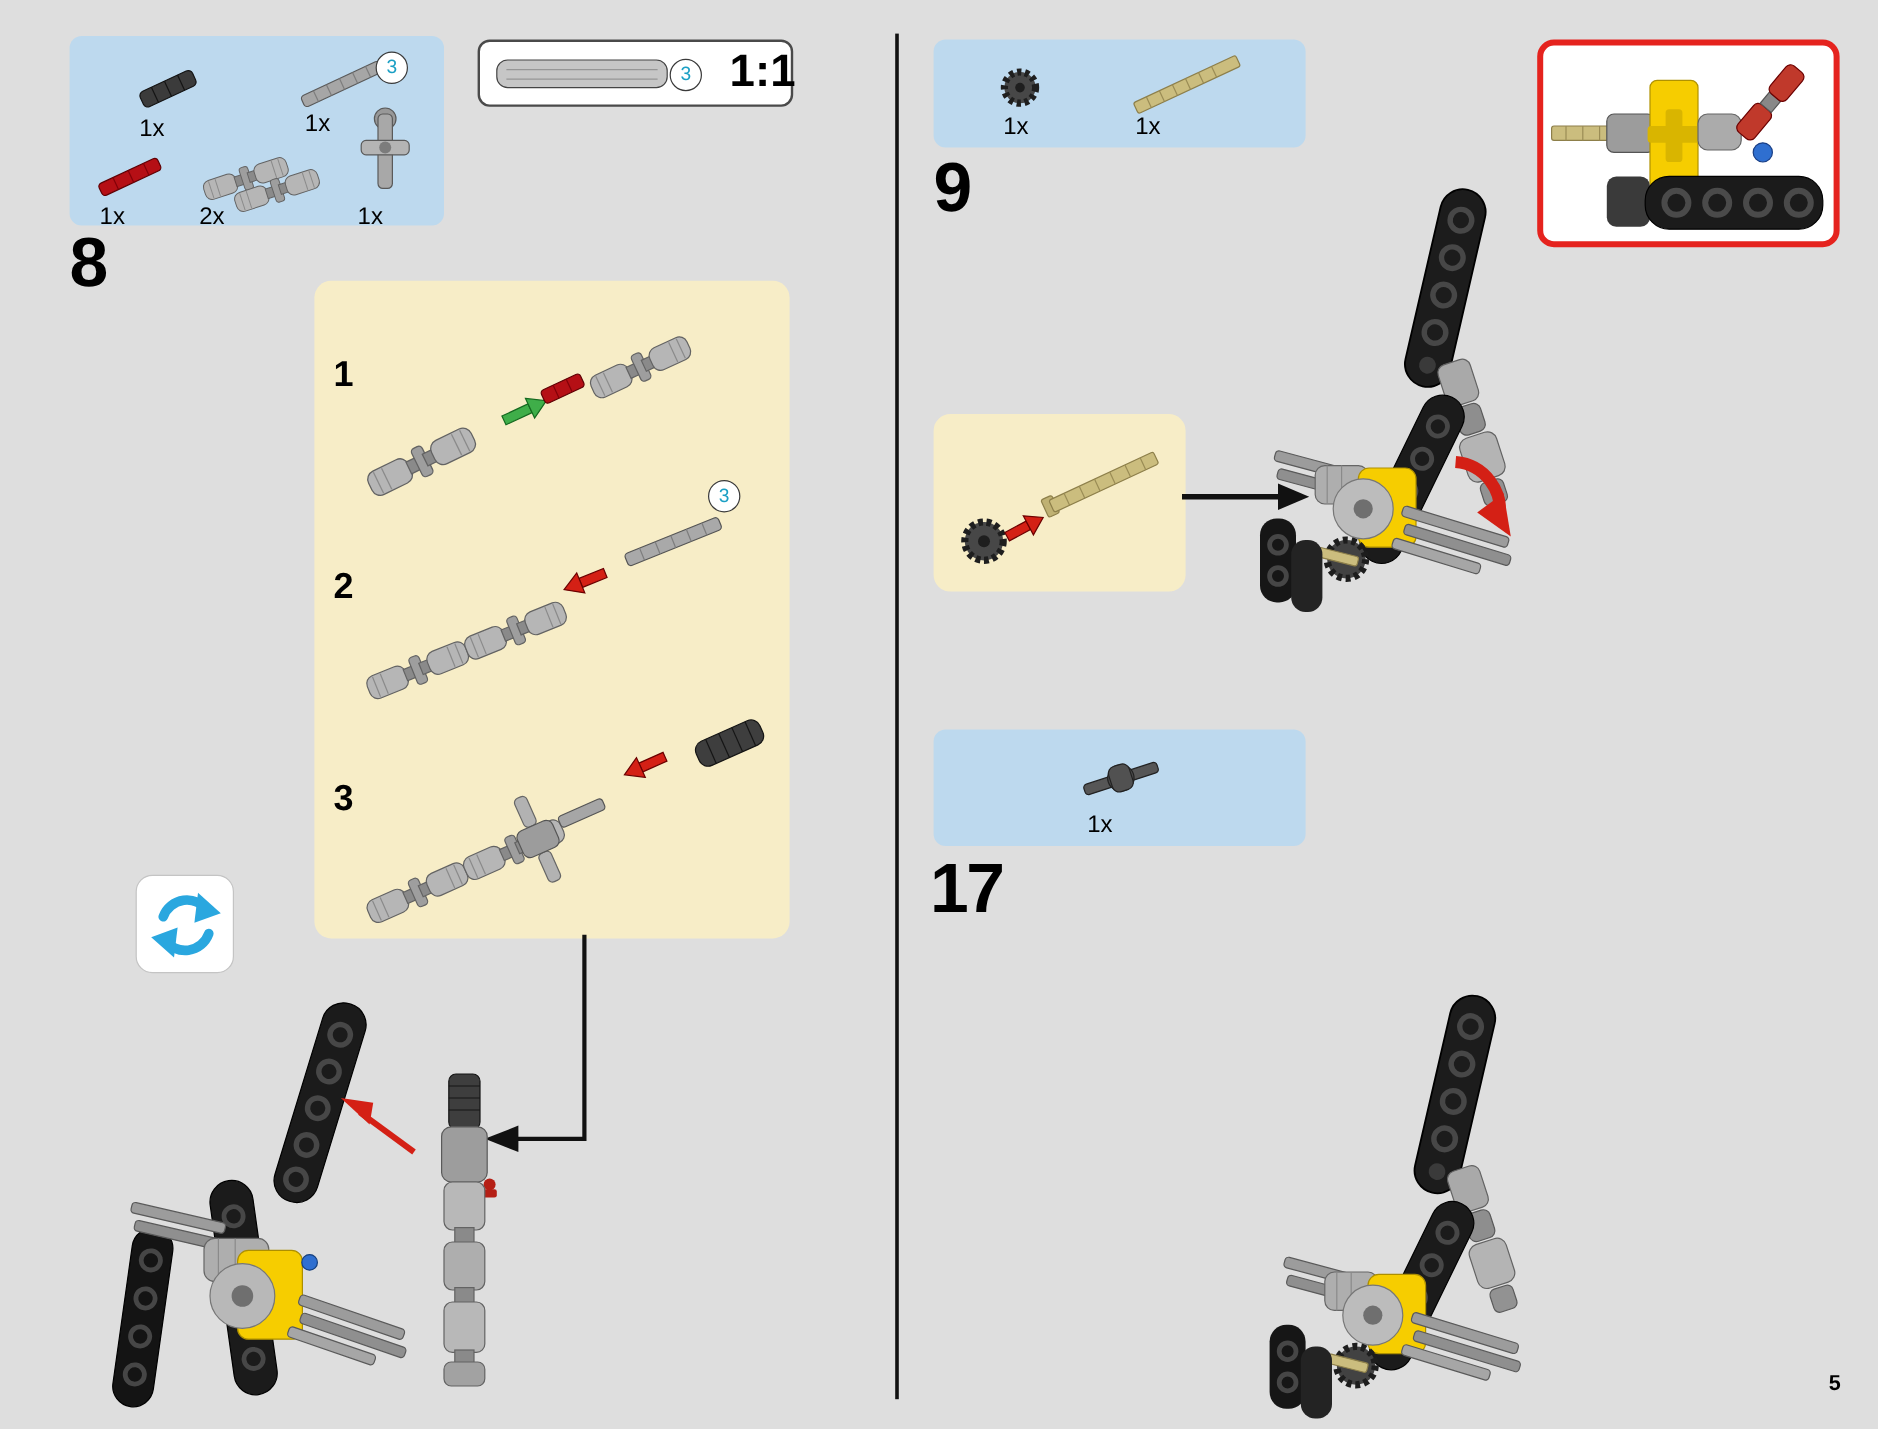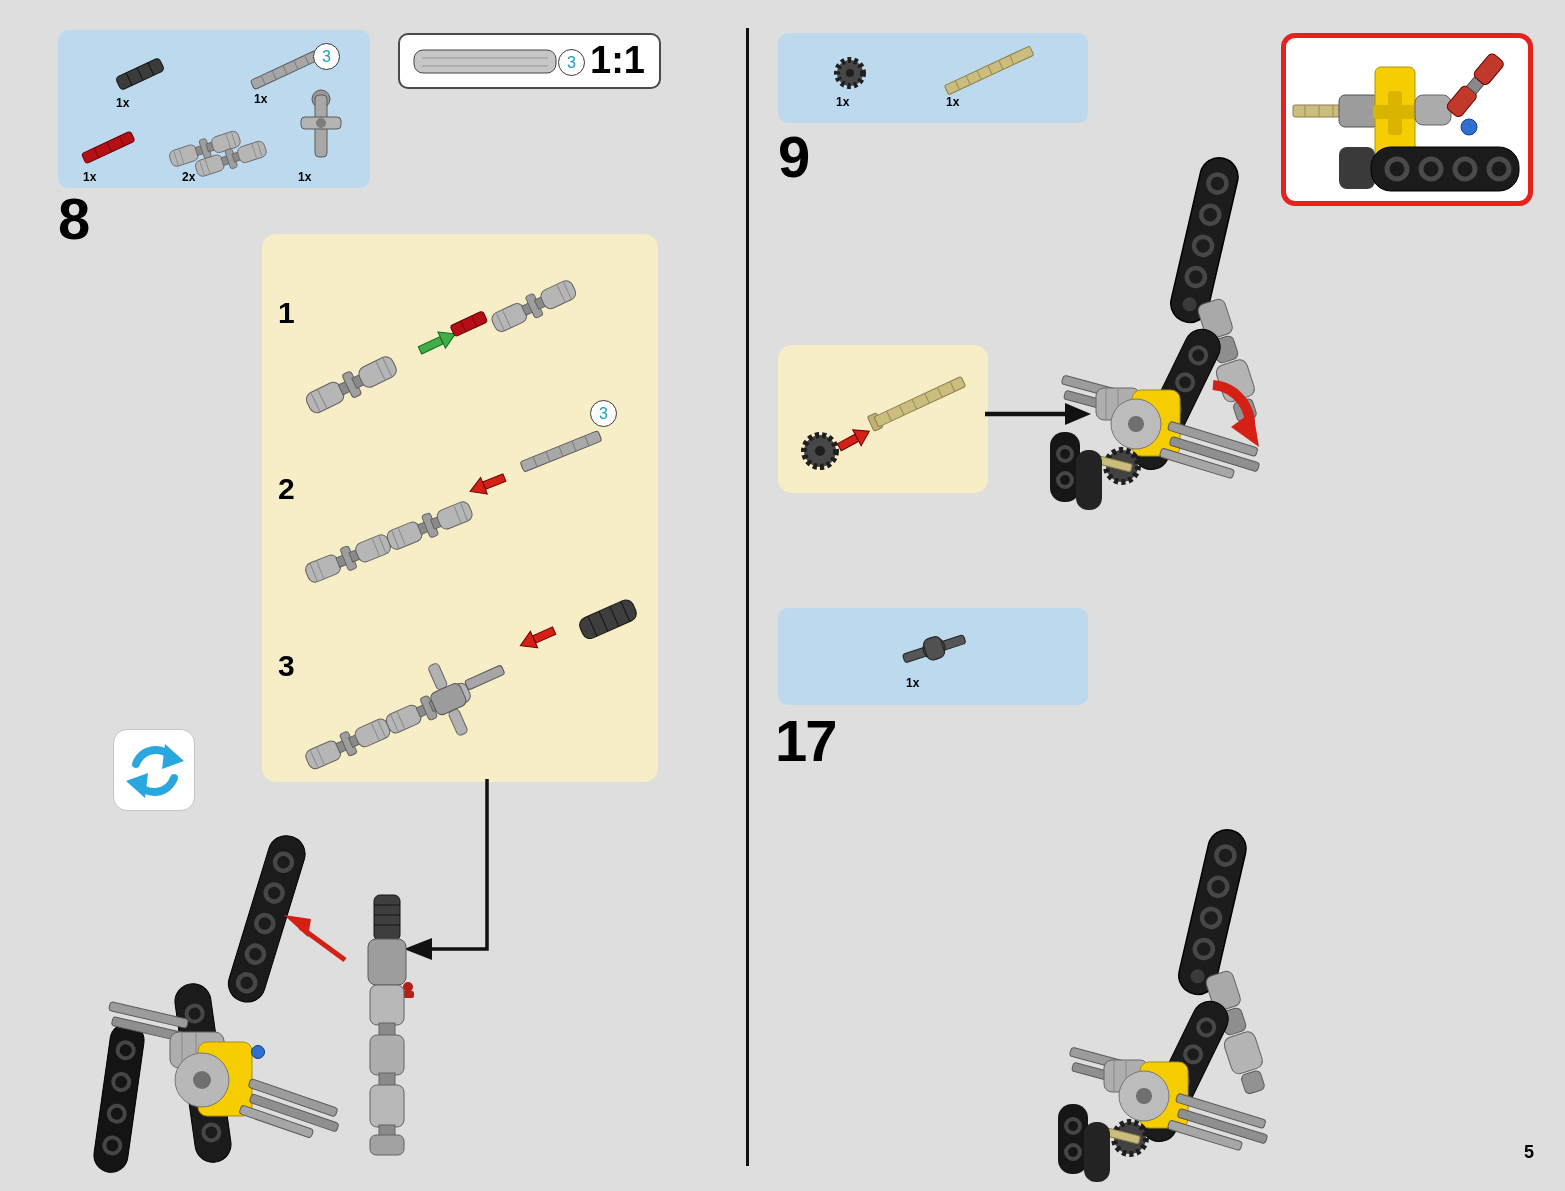--- a/index.html
+++ b/index.html
@@ -7,21 +7,21 @@
   body{position:relative;background:#dedede;font-family:"Liberation Sans",sans-serif;overflow:hidden}
   svg{overflow:visible;display:block}
   .box{position:absolute}
   .partsbox{background:#bdd9ee;border-radius:10px}
   .creambox{background:#f7edc7;border-radius:14px}
   .scalebox{background:#fff;border:2px solid #4a4a4a;border-radius:10px}
   .whitebox{background:#fff;border:1px solid #c4c4c4;border-radius:14px}
   .callout{background:#fff;border:5px solid #e5231e;border-radius:14px}
   .stepnum{position:absolute;font-size:58px;font-weight:700;color:#000;line-height:1;letter-spacing:-2px}
   .substep{position:absolute;font-size:30px;font-weight:700;color:#000}
-  .count{position:absolute;font-size:12px;font-weight:700;color:#000}
+  .count{position:absolute;font-size:20px;font-weight:400;color:#000}
   .badge{position:absolute;width:27px;height:27px;border-radius:50%;background:#fff;border:1.5px solid #3a3a3a;color:#1a9fc4;font-size:16px;font-weight:500;display:flex;align-items:center;justify-content:center}
   .ratio{position:absolute;font-size:38px;font-weight:700;color:#000}
   .pagenum{position:absolute;font-size:18px;font-weight:700;color:#000}
   .divider{position:absolute;background:#111}
   .icon{position:absolute}
 </style>
 </head>
 <body>
 
 <svg width="0" height="0" style="position:absolute">
@@ -174,39 +174,39 @@
       <line x1="36" y1="17" x2="36" y2="28" stroke="#820008"></line>
       <line x1="50" y1="17" x2="50" y2="28" stroke="#820008"></line>
     </g>
   </svg>
   <span class="count" style="left:25px;top:140px">1x</span>
 
   <svg class="icon" style="left:105px;top:85px" width="110" height="55">
     <use href="#ujoint-h" transform="translate(4,34) rotate(-18) scale(0.82)"></use>
     <use href="#ujoint-h" transform="translate(30,44) rotate(-18) scale(0.82)"></use>
   </svg>
-  <span class="count" style="left:124px;top:140px">2x</span>
+  <span class="count" style="left:108px;top:140px">2x</span>
 
   <svg class="icon" style="left:235px;top:55px" width="55" height="80">
     <circle cx="28" cy="14" r="9" fill="#989898" stroke="#5a5a5a"></circle>
     <rect x="22" y="10" width="12" height="62" rx="4" fill="#a8a8a8" stroke="#5a5a5a"></rect>
     <rect x="8" y="32" width="40" height="12" rx="4" fill="#b4b4b4" stroke="#5a5a5a"></rect>
     <circle cx="28" cy="38" r="5" fill="#7c7c7c"></circle>
   </svg>
   <span class="count" style="left:240px;top:140px">1x</span>
 </div>
 
 <div class="box scalebox" style="left:398px;top:33px;width:263px;height:56px">
   <svg class="icon" style="left:12px;top:12px" width="150" height="30">
     <rect x="2" y="3" width="142" height="23" rx="9" fill="#c6c6c6" stroke="#444"></rect>
     <line x1="10" y1="11" x2="136" y2="11" stroke="#969696"></line>
     <line x1="10" y1="19" x2="136" y2="19" stroke="#969696"></line>
   </svg>
   <div class="badge" style="left:158px;top:14px">3</div>
-  <div class="ratio" style="left:190px;top:4px">1:1</div>
+  <div class="ratio" style="left:208px;top:4px">1:1</div>
 </div>
 
 <div class="stepnum" style="left:58px;top:190px">8</div>
 
 <div class="box creambox" style="left:262px;top:234px;width:396px;height:548px">
   <span class="substep" style="left:16px;top:62px">1</span>
   <svg class="icon" style="left:30px;top:40px" width="340" height="165">
     <use href="#ujoint-h" transform="translate(10,118) rotate(-26) scale(1.08)"></use>
     <g transform="translate(125,70) rotate(-25)">
       <rect x="0" y="3" width="24" height="8" fill="#3fae49" stroke="#14691f"></rect>

